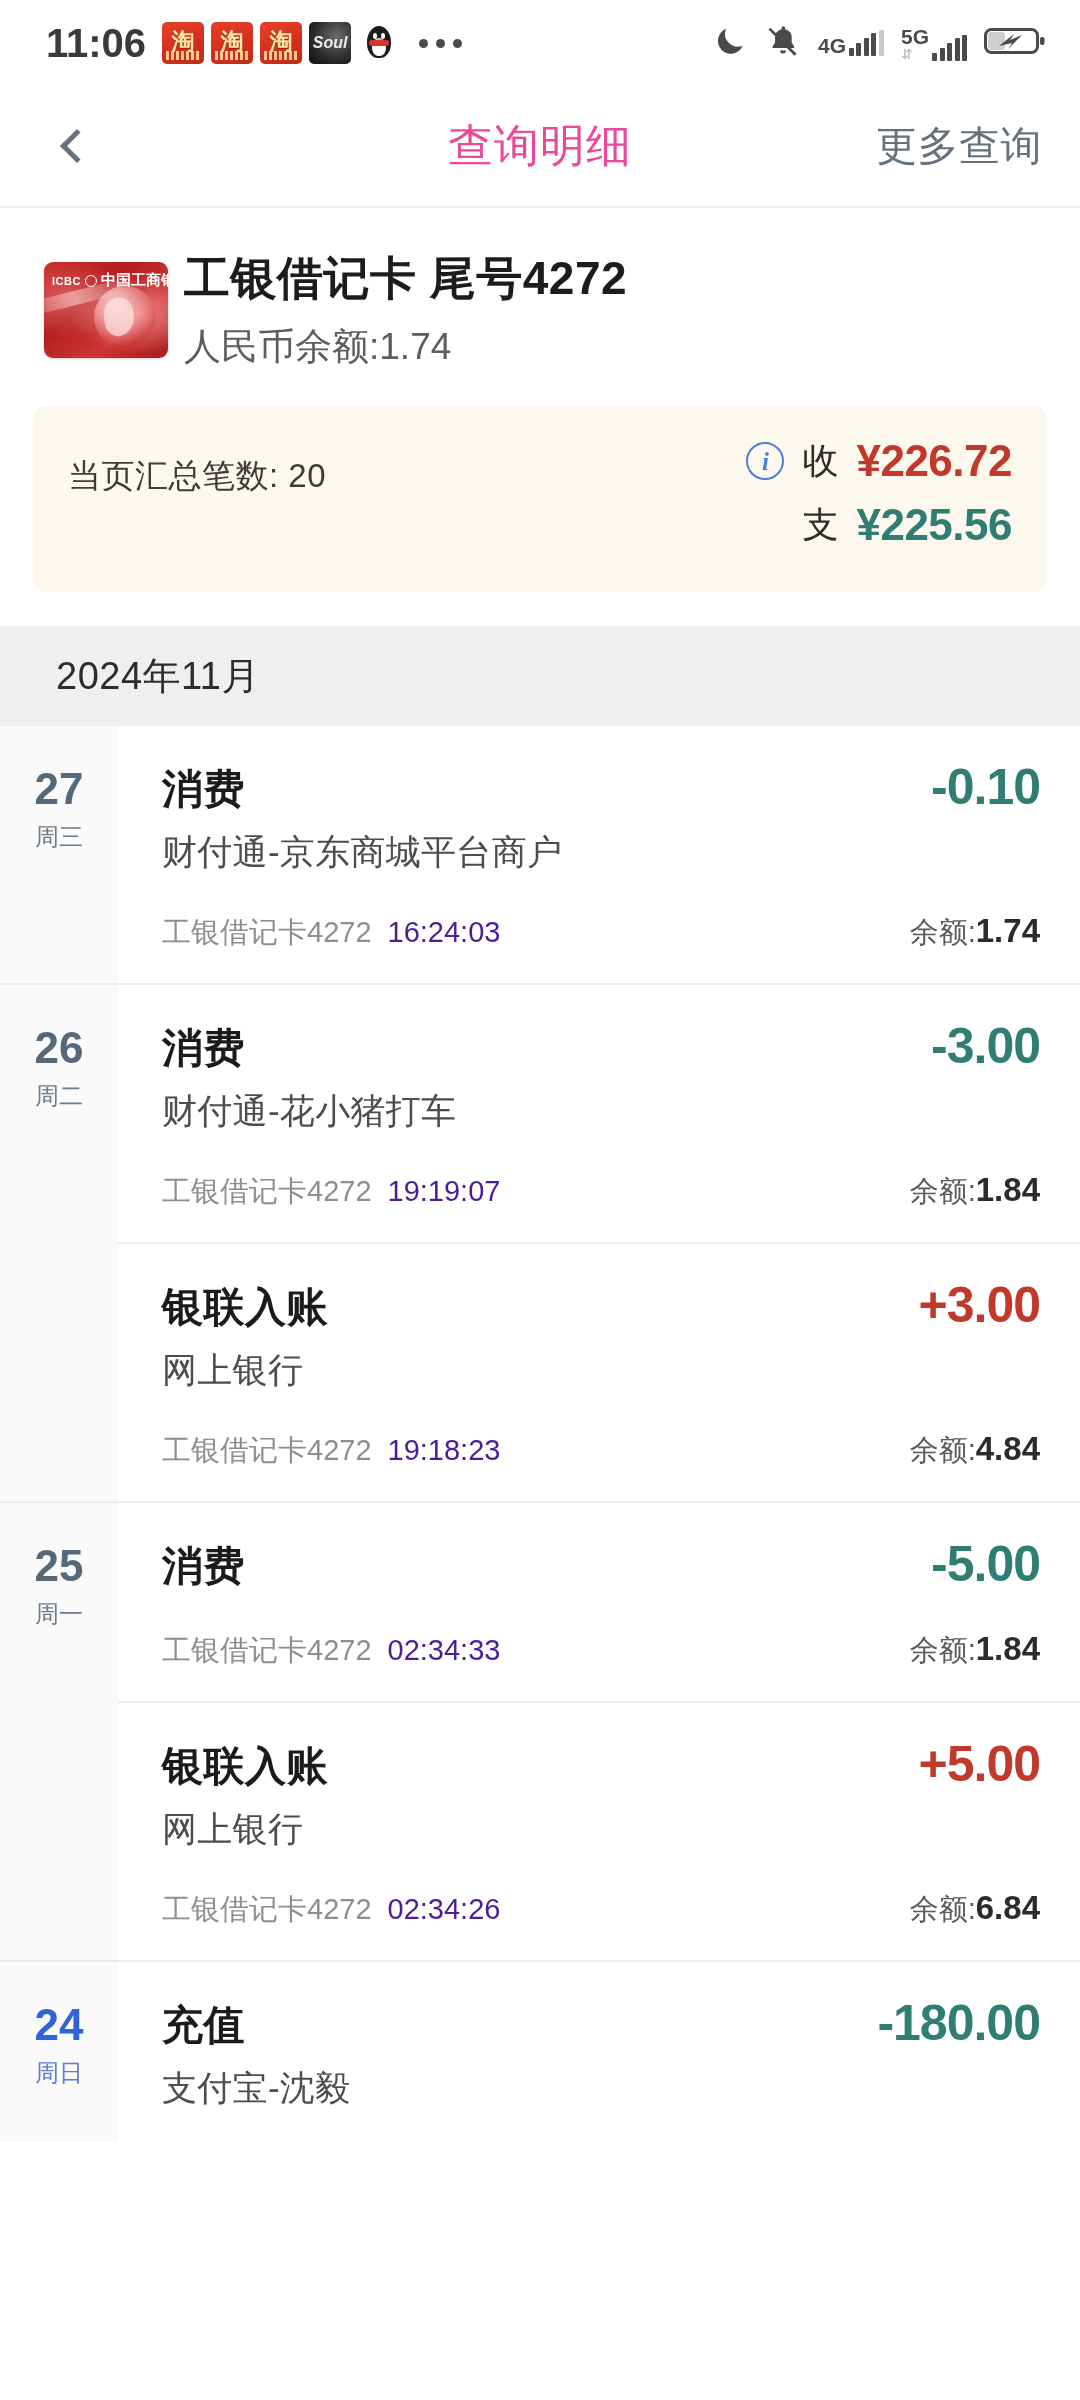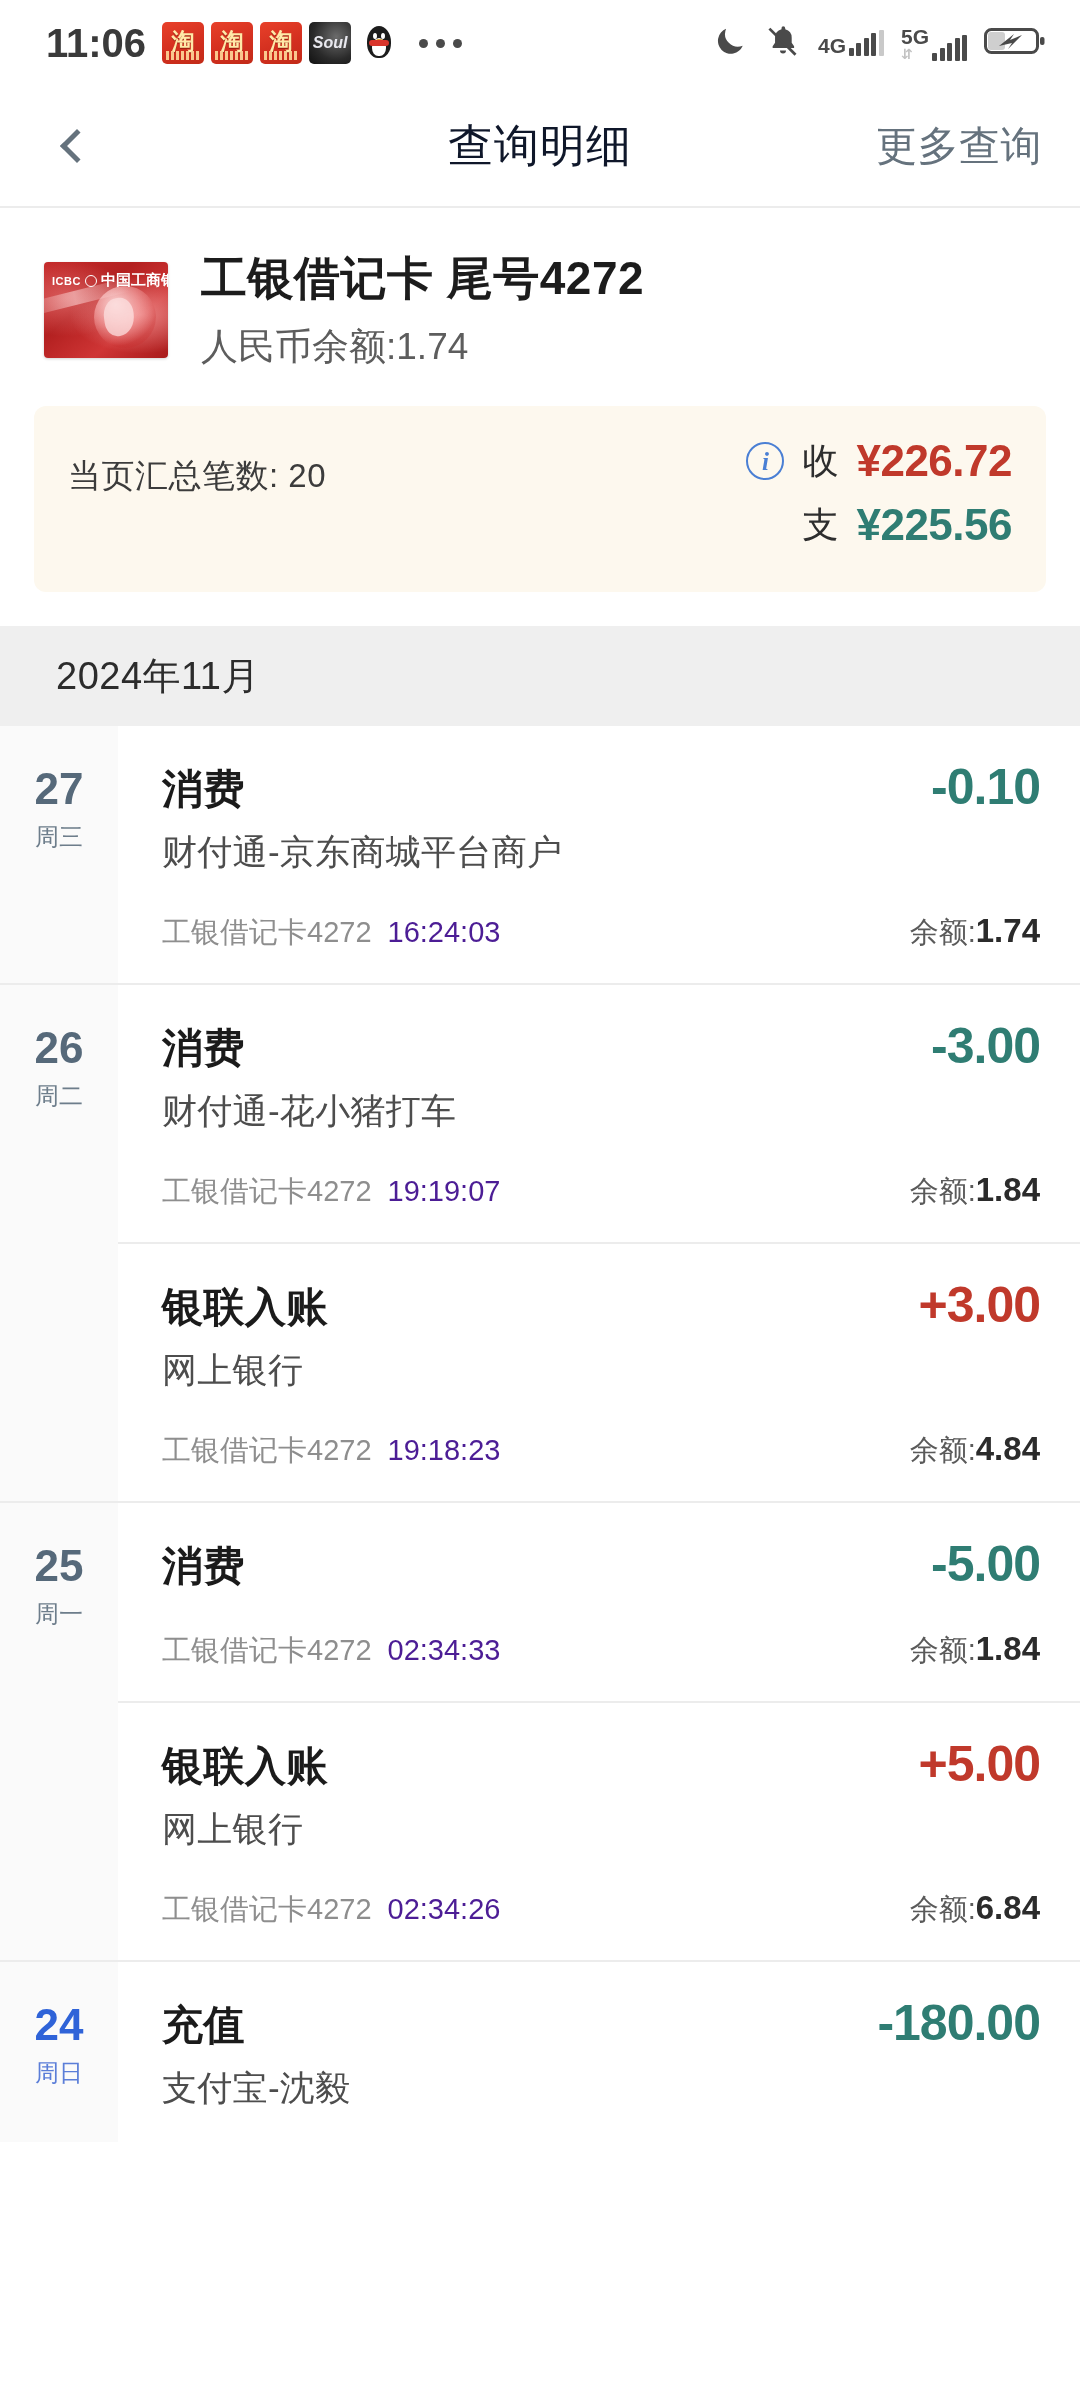--- a/index.html
+++ b/index.html
@@ -81,34 +81,34 @@
     padding:0 38px; background:#fff; position:relative;
   }
   .back-btn { width:70px; height:70px; display:flex; align-items:center; justify-content:center; }
   .chev {
     width:24px; height:24px;
     border-left:5px solid #65727d; border-bottom:5px solid #65727d;
     transform:rotate(45deg); margin-left:8px;
   }
   .nav-title {
     position:absolute; left:0; right:0; text-align:center;
-    font-size:45px; color:#0f172a; font-weight:400; letter-spacing:1px;
+    font-size:45px; color:#ec4899; font-weight:400; letter-spacing:1px;
     pointer-events:none;
   }
   .nav-action {
     margin-left:auto; font-size:41px; color:#65727d; font-weight:400;
     letter-spacing:0.5px; z-index:2;
   }
   .nav-sep { height:2px; background:#ececec; width:100%; }
 
   
   .cardblock { display:flex; align-items:center; padding:40px 44px 34px 44px; background:#fff; }
   .cardthumb {
-    width:124px; height:96px; border-radius:4px; flex:none; position:relative;
-    overflow:hidden; margin-right:33px;
+    width:124px; height:96px; border-radius:9px; flex:none; position:relative;
+    overflow:hidden; margin-right:16px;
     background:
       radial-gradient(ellipse at 78% 55%, rgba(255,190,190,.55) 0%, rgba(255,120,120,0) 52%),
       radial-gradient(ellipse at 18% 38%, rgba(255,160,160,.45) 0%, rgba(220,40,40,0) 45%),
       linear-gradient(140deg,#c42a2a 0%,#b32020 38%,#cf3535 68%,#a81a1a 100%);
     box-shadow:0 1px 3px rgba(0,0,0,.18);
   }
   .cardthumb .globe {
     position:absolute; right:12px; top:24px; width:62px; height:62px; border-radius:50%;
     background:
       radial-gradient(circle at 35% 30%, rgba(255,225,225,.95) 0%, rgba(255,190,190,.55) 38%, rgba(200,40,40,.25) 70%);

